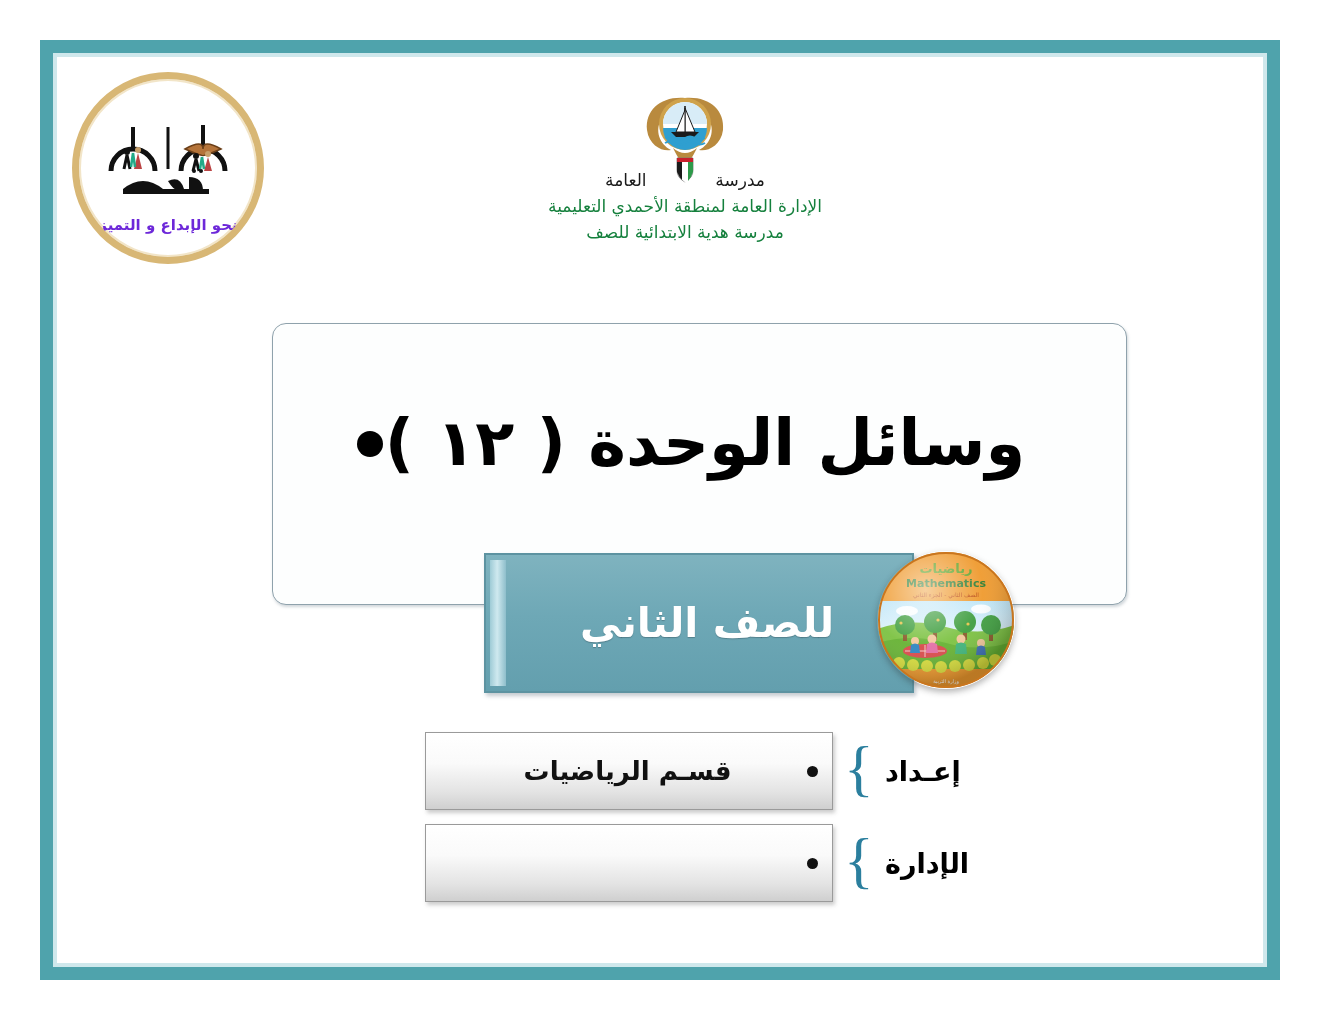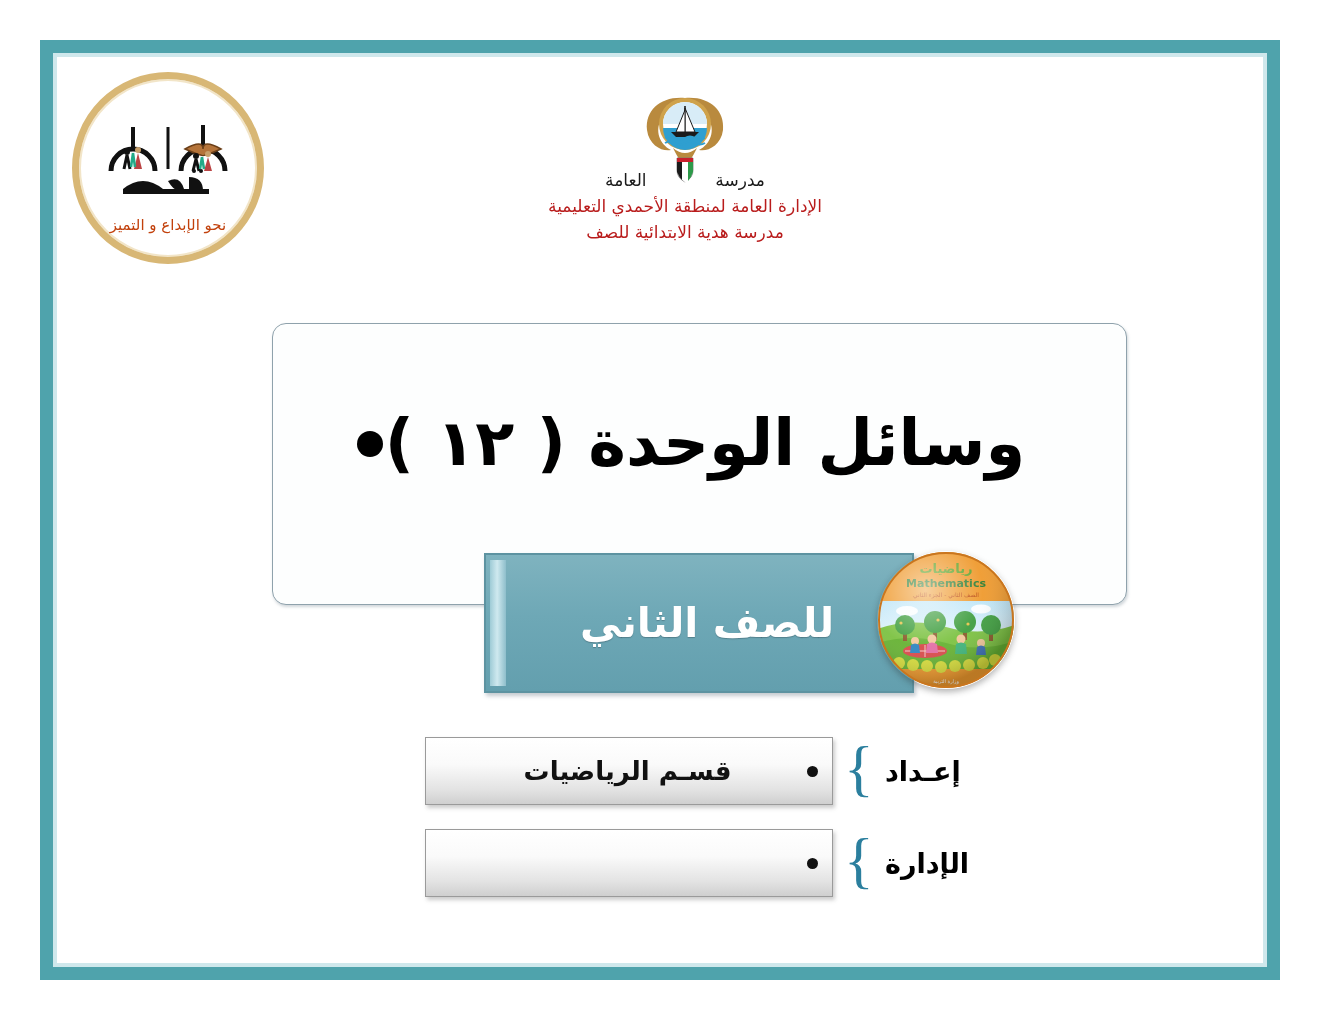--- a/index.html
+++ b/index.html
@@ -64,22 +64,22 @@
     align-items: center;
     justify-content: center;
   }
   .school-logo .logo-mark {
     width: 150px;
     height: 105px;
     margin-top: 6px;
   }
   .school-logo .logo-tagline {
     font-size: 15px;
-    font-weight: normal;
-    color: #c2410c;
+    font-weight: bold;
+    color: #6d28d9;
     margin-top: 2px;
     letter-spacing: -0.3px;
     white-space: nowrap;
   }
 
   
   .ministry-block {
     position: absolute;
     left: 505px;
     top: 88px;
@@ -95,21 +95,21 @@
   .ministry-line1 {
     position: relative;
     margin-top: -14px;
     font-size: 17px;
     color: #1a1a1a;
     letter-spacing: 0.5px;
   }
   .ministry-line1 .word-gap { display: inline-block; width: 58px; }
   .ministry-line {
     font-size: 17px;
-    color: #b91c1c;
+    color: #15803d;
     margin-top: 6px;
     white-space: nowrap;
   }
 
   
   .title-box {
     position: absolute;
     left: 272px;
     top: 323px;
     width: 855px;
@@ -219,21 +219,21 @@
     line-height: 1;
     color: #2b7f9e;
     font-weight: 300;
     order: 2;
     transform: translateY(-3px);
     font-family: "Liberation Serif", serif;
   }
   .credit-chip {
     order: 3;
     flex: 1;
-    height: 68px;
+    height: 78px;
     box-sizing: border-box;
     background: linear-gradient(180deg,#ffffff 0%, #fafafa 40%, #e3e3e3 78%, #cfcfcf 100%);
     border: 1px solid #9a9a9a;
     box-shadow: 2px 3px 4px rgba(110,110,110,0.35), inset 0 1px 0 #ffffff;
     display: flex;
     align-items: center;
     justify-content: flex-start;
     padding: 0 14px;
     direction: rtl;
   }

